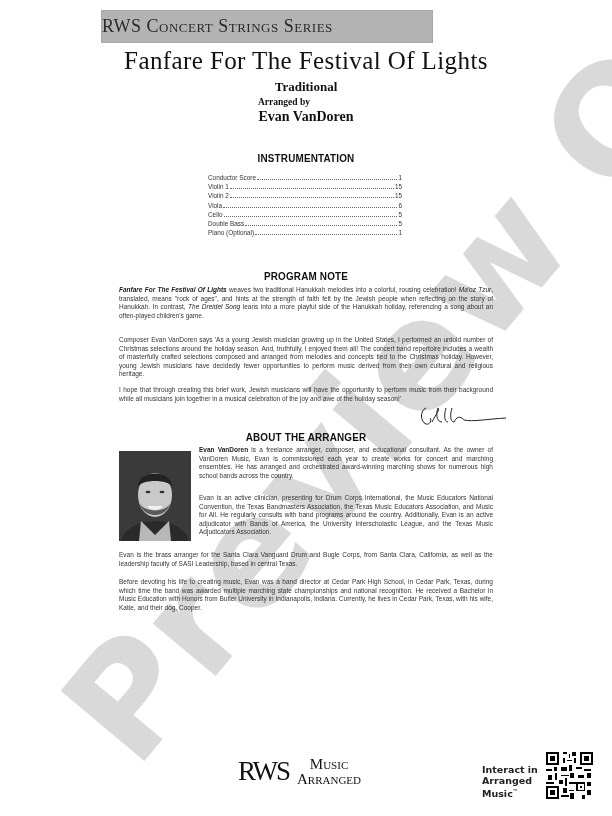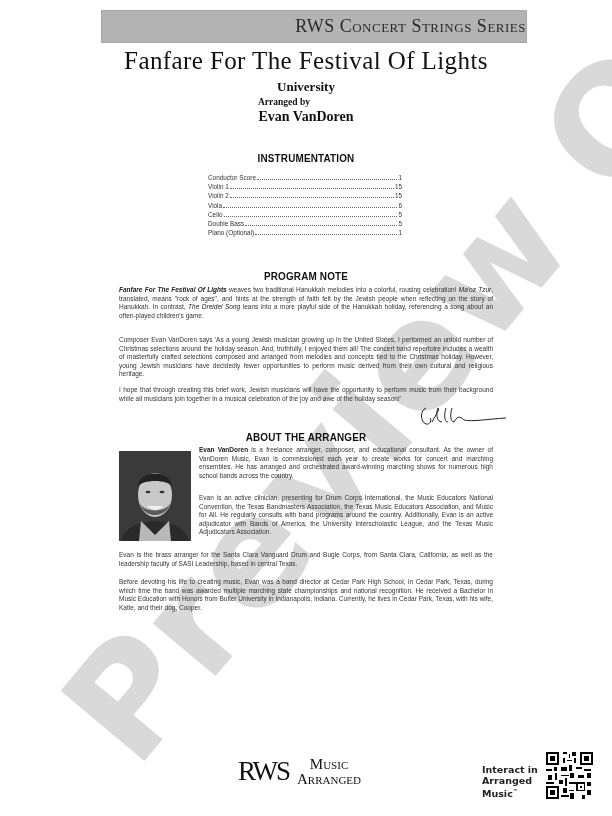--- a/index.html
+++ b/index.html
@@ -9,23 +9,23 @@
     }
     .watermark {
       position: absolute; left: -40px; top: 360px; width: 760px;
       transform: rotate(-50deg); transform-origin: center;
       font-family: "DejaVu Sans", sans-serif; font-weight: bold;
       font-size: 150px; color: #d9d9d9; letter-spacing: 2px;
       white-space: nowrap; z-index: 0; text-align: center; pointer-events: none;
     }
     .content { position: relative; z-index: 1; }
     .banner {
-      position: absolute; left: 101px; top: 10px; width: 426px; height: 33px;
+      position: absolute; left: 101px; top: 10px; width: 332px; height: 33px;
       background: #b3b3b3; border: 1px solid #a7a7a7; box-sizing: border-box;
-      display: flex; align-items: center; justify-content: flex-end;
+      display: flex; align-items: center; justify-content: flex-start;
     }
     .banner span {
       font-family: "Liberation Serif", serif; font-variant: small-caps;
       font-size: 18px; color: #2a2a2a; letter-spacing: 0.5px;
     }
     .title {
       position: absolute; left: 0; top: 47px; width: 612px; text-align: center;
       font-family: "Liberation Serif", serif; font-size: 25px; color: #111; letter-spacing: 0.4px;
     }
     .composer {
@@ -93,21 +93,21 @@
 
 <div class="watermark">Preview Only</div>
 
 <div class="content">
 
   <div class="banner">
     <span>RWS Concert Strings Series</span>
   </div>
 
   <div class="title">Fanfare For The Festival Of Lights</div>
-  <div class="composer">University</div>
+  <div class="composer">Traditional</div>
   <div class="arranged-by">Arranged by</div>
   <div class="arranger-name">Evan VanDoren</div>
 
   <div class="section-heading" style="top:152px;">INSTRUMENTATION</div>
   <div class="instr-list">
     <div class="instr-row">
         <span class="name">Conductor Score</span>
         <span class="dots"></span>
         <span class="qty">1</span>
       </div>

